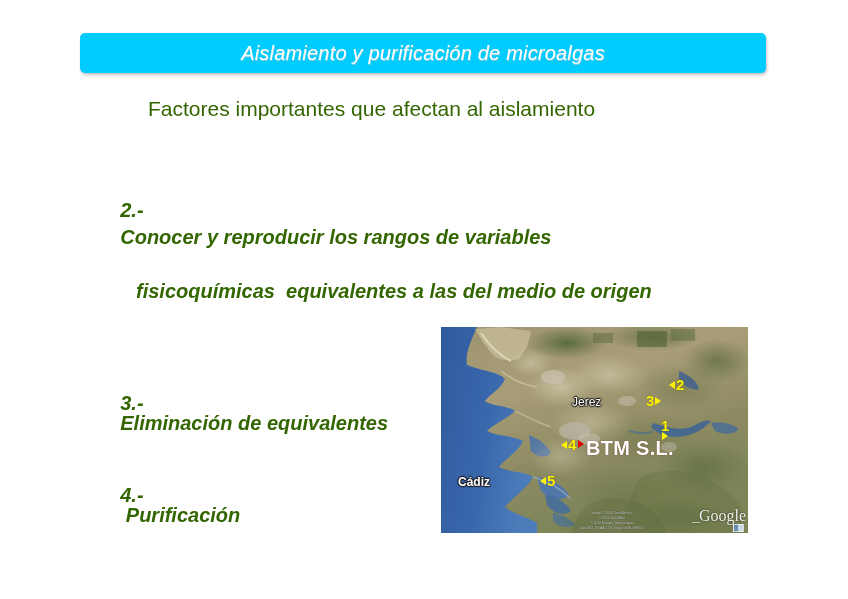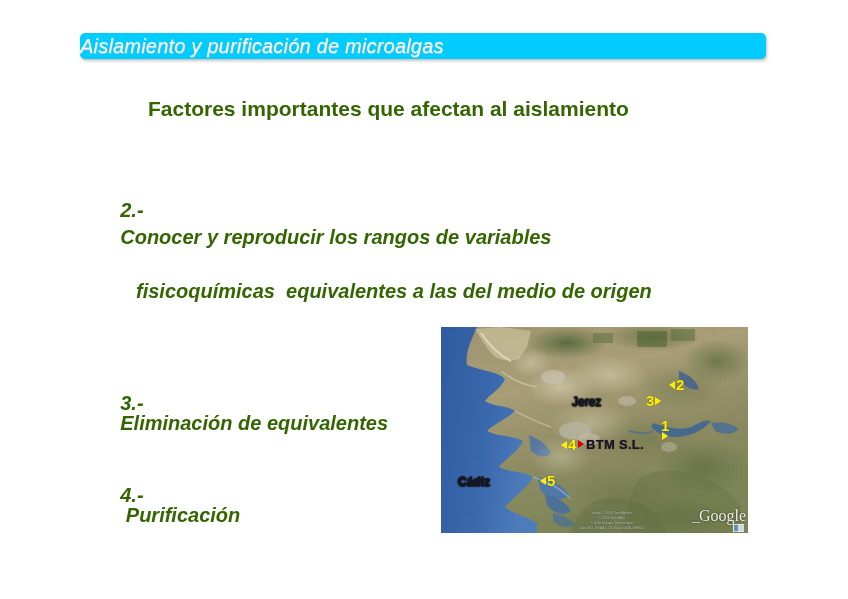--- a/index.html
+++ b/index.html
@@ -14,47 +14,47 @@
     overflow: hidden;
     font-family: "Liberation Sans", sans-serif;
   }
 
   
   #title-banner {
     position: absolute;
     left: 80px;
     top: 33px;
     width: 686px;
-    height: 26px;
+    height: 40px;
     background: #00CCFF;
     border-radius: 5px;
     box-shadow: 1px 2px 3px rgba(120,120,120,0.45);
     display: flex;
     align-items: center;
-    justify-content: flex-start;
+    justify-content: center;
   }
   #title-banner .banner-text {
     color: #ffffff;
     font-family: "Liberation Sans", sans-serif;
     font-style: italic;
     font-weight: normal;
     font-size: 20px;
     letter-spacing: 0.2px;
     white-space: nowrap;
     text-shadow: 0.5px 0.5px 0 rgba(200,200,200,0.7);
   }
 
   
   #subtitle {
     position: absolute;
     left: 148px;
     top: 97px;
     color: #336600;
     font-family: "Liberation Sans", sans-serif;
-    font-weight: bold;
+    font-weight: normal;
     font-size: 21px;
     white-space: nowrap;
     text-align: center;
   }
 
   
   #factor-list {
     position: absolute;
     left: 98px;
     top: 170px;
@@ -93,21 +93,21 @@
     position: absolute;
     inset: 0;
   }
   .map-label {
     position: absolute;
     font-family: "Liberation Sans", sans-serif;
     white-space: nowrap;
     pointer-events: none;
   }
   .city-label {
-    color: #0f172a;
+    color: #ffffff;
     font-size: 12px;
     font-weight: normal;
     text-shadow:
       -1px 0 1px #1a1a1a, 1px 0 1px #1a1a1a,
       0 -1px 1px #1a1a1a, 0 1px 1px #1a1a1a,
       0 0 2px #000;
   }
   .marker {
     position: absolute;
     display: flex;
@@ -126,24 +126,24 @@
     width: 0; height: 0;
     border-top: 4px solid transparent;
     border-bottom: 4px solid transparent;
   }
   .pin-left { border-right: 6px solid #FFF000; }
   .pin-right { border-left: 6px solid #FFF000; }
   .pin-red-right { border-left: 6px solid #E30000; }
 
   #btm-label {
     position: absolute;
-    color: #0f172a;
+    color: #ffffff;
     font-family: "Liberation Sans", sans-serif;
     font-weight: bold;
-    font-size: 13px;
+    font-size: 20px;
     letter-spacing: 0.3px;
     line-height: 1;
     white-space: nowrap;
     text-shadow: 0 0 1px rgba(90,0,0,0.8);
   }
   #google-watermark {
     position: absolute;
     right: 2px;
     bottom: 8px;
     color: #ffffff;

